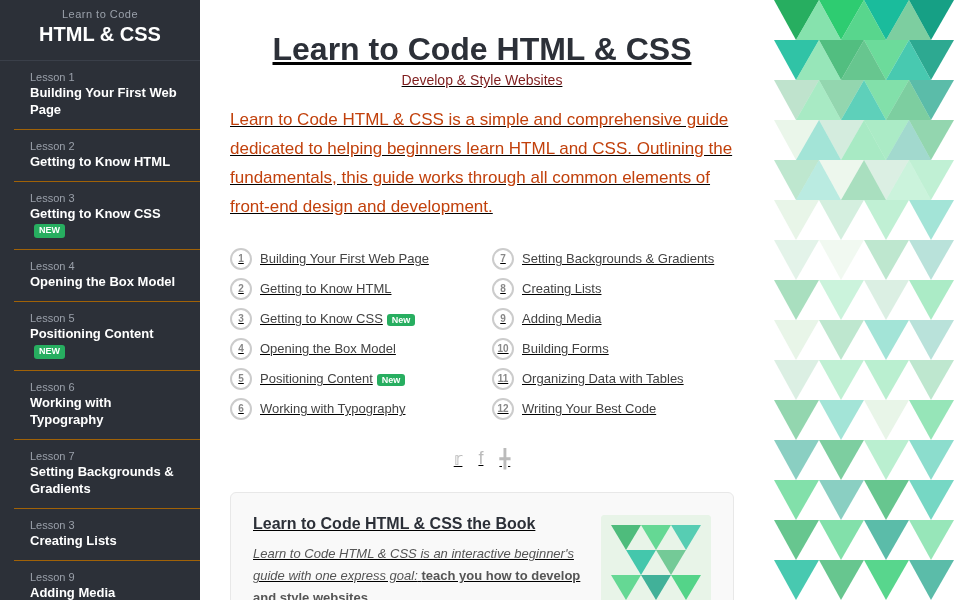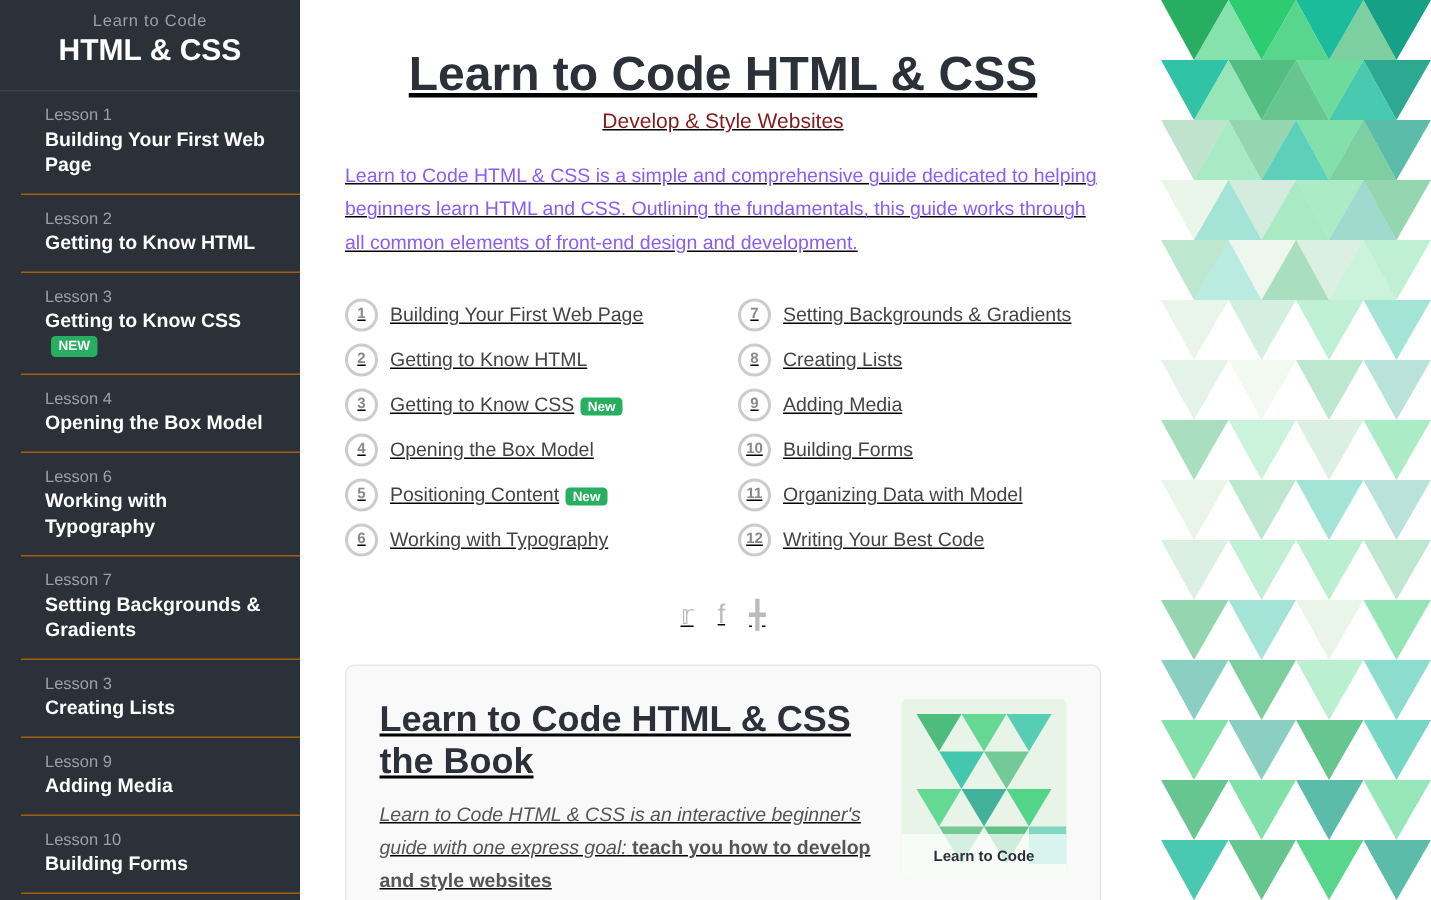--- a/index.html
+++ b/index.html
@@ -80,22 +80,22 @@
       line-height: 1.2;
     }
     #page-subtitle {
       font-size: 14px;
       color: #7f1d1d;
       margin-bottom: 18px;
       text-align: center;
     }
     .page-title-wrapper { text-align: center; margin-bottom: 18px; }
     #description {
-      font-size: 13px;
-      color: #8b5cf6;
+      font-size: 17px;
+      color: #c2410c;
       line-height: 1.7;
       margin-bottom: 22px;
     }
 
     
     .lessons-grid {
       display: grid;
       grid-template-columns: 1fr 1fr;
       gap: 6px 20px;
       margin-bottom: 24px;
@@ -171,21 +171,21 @@
       background: #f9f9f9;
       border: 1px solid #e8e8e8;
       border-radius: 6px;
       padding: 22px;
       display: flex;
       gap: 20px;
       align-items: flex-start;
     }
     .book-text { flex: 1; }
     .book-title {
-      font-size: 24px;
+      font-size: 16px;
       font-weight: 700;
       color: #2c3038;
       margin-bottom: 10px;
     }
     .book-description {
       font-size: 13px;
       color: #555;
       line-height: 1.7;
     }
     .book-description strong { font-weight: 700; }
@@ -245,20 +245,24 @@
       </div>
       <div class="sidebar-lesson">
         <div class="lesson-num">Lesson 3</div>
         <div class="lesson-title">Getting to Know CSS<span class="badge-new">New</span></div>
       </div>
       <div class="sidebar-lesson">
         <div class="lesson-num">Lesson 4</div>
         <div class="lesson-title">Opening the Box Model</div>
       </div>
       <div class="sidebar-lesson">
+        <div class="lesson-num">Lesson 5</div>
+        <div class="lesson-title">Positioning Content<span class="badge-new">New</span></div>
+      </div>
+      <div class="sidebar-lesson">
         <div class="lesson-num">Lesson 6</div>
         <div class="lesson-title">Working with Typography</div>
       </div>
       <div class="sidebar-lesson">
         <div class="lesson-num">Lesson 7</div>
         <div class="lesson-title">Setting Backgrounds &amp; Gradients</div>
       </div>
       <div class="sidebar-lesson">
         <div class="lesson-num">Lesson 3</div>
         <div class="lesson-title">Creating Lists</div>
@@ -321,21 +325,21 @@
           <div class="lesson-item">
             <div class="lesson-num-circle">9</div>
             <span class="lesson-item-title">Adding Media</span>
           </div>
           <div class="lesson-item">
             <div class="lesson-num-circle">10</div>
             <span class="lesson-item-title">Building Forms</span>
           </div>
           <div class="lesson-item">
             <div class="lesson-num-circle">11</div>
-            <span class="lesson-item-title">Organizing Data with Model</span>
+            <span class="lesson-item-title">Organizing Data with Tables</span>
           </div>
           <div class="lesson-item">
             <div class="lesson-num-circle">12</div>
             <span class="lesson-item-title">Writing Your Best Code</span>
           </div>
         </div>
     </div>
 
 
     <div class="social-wrapper">

